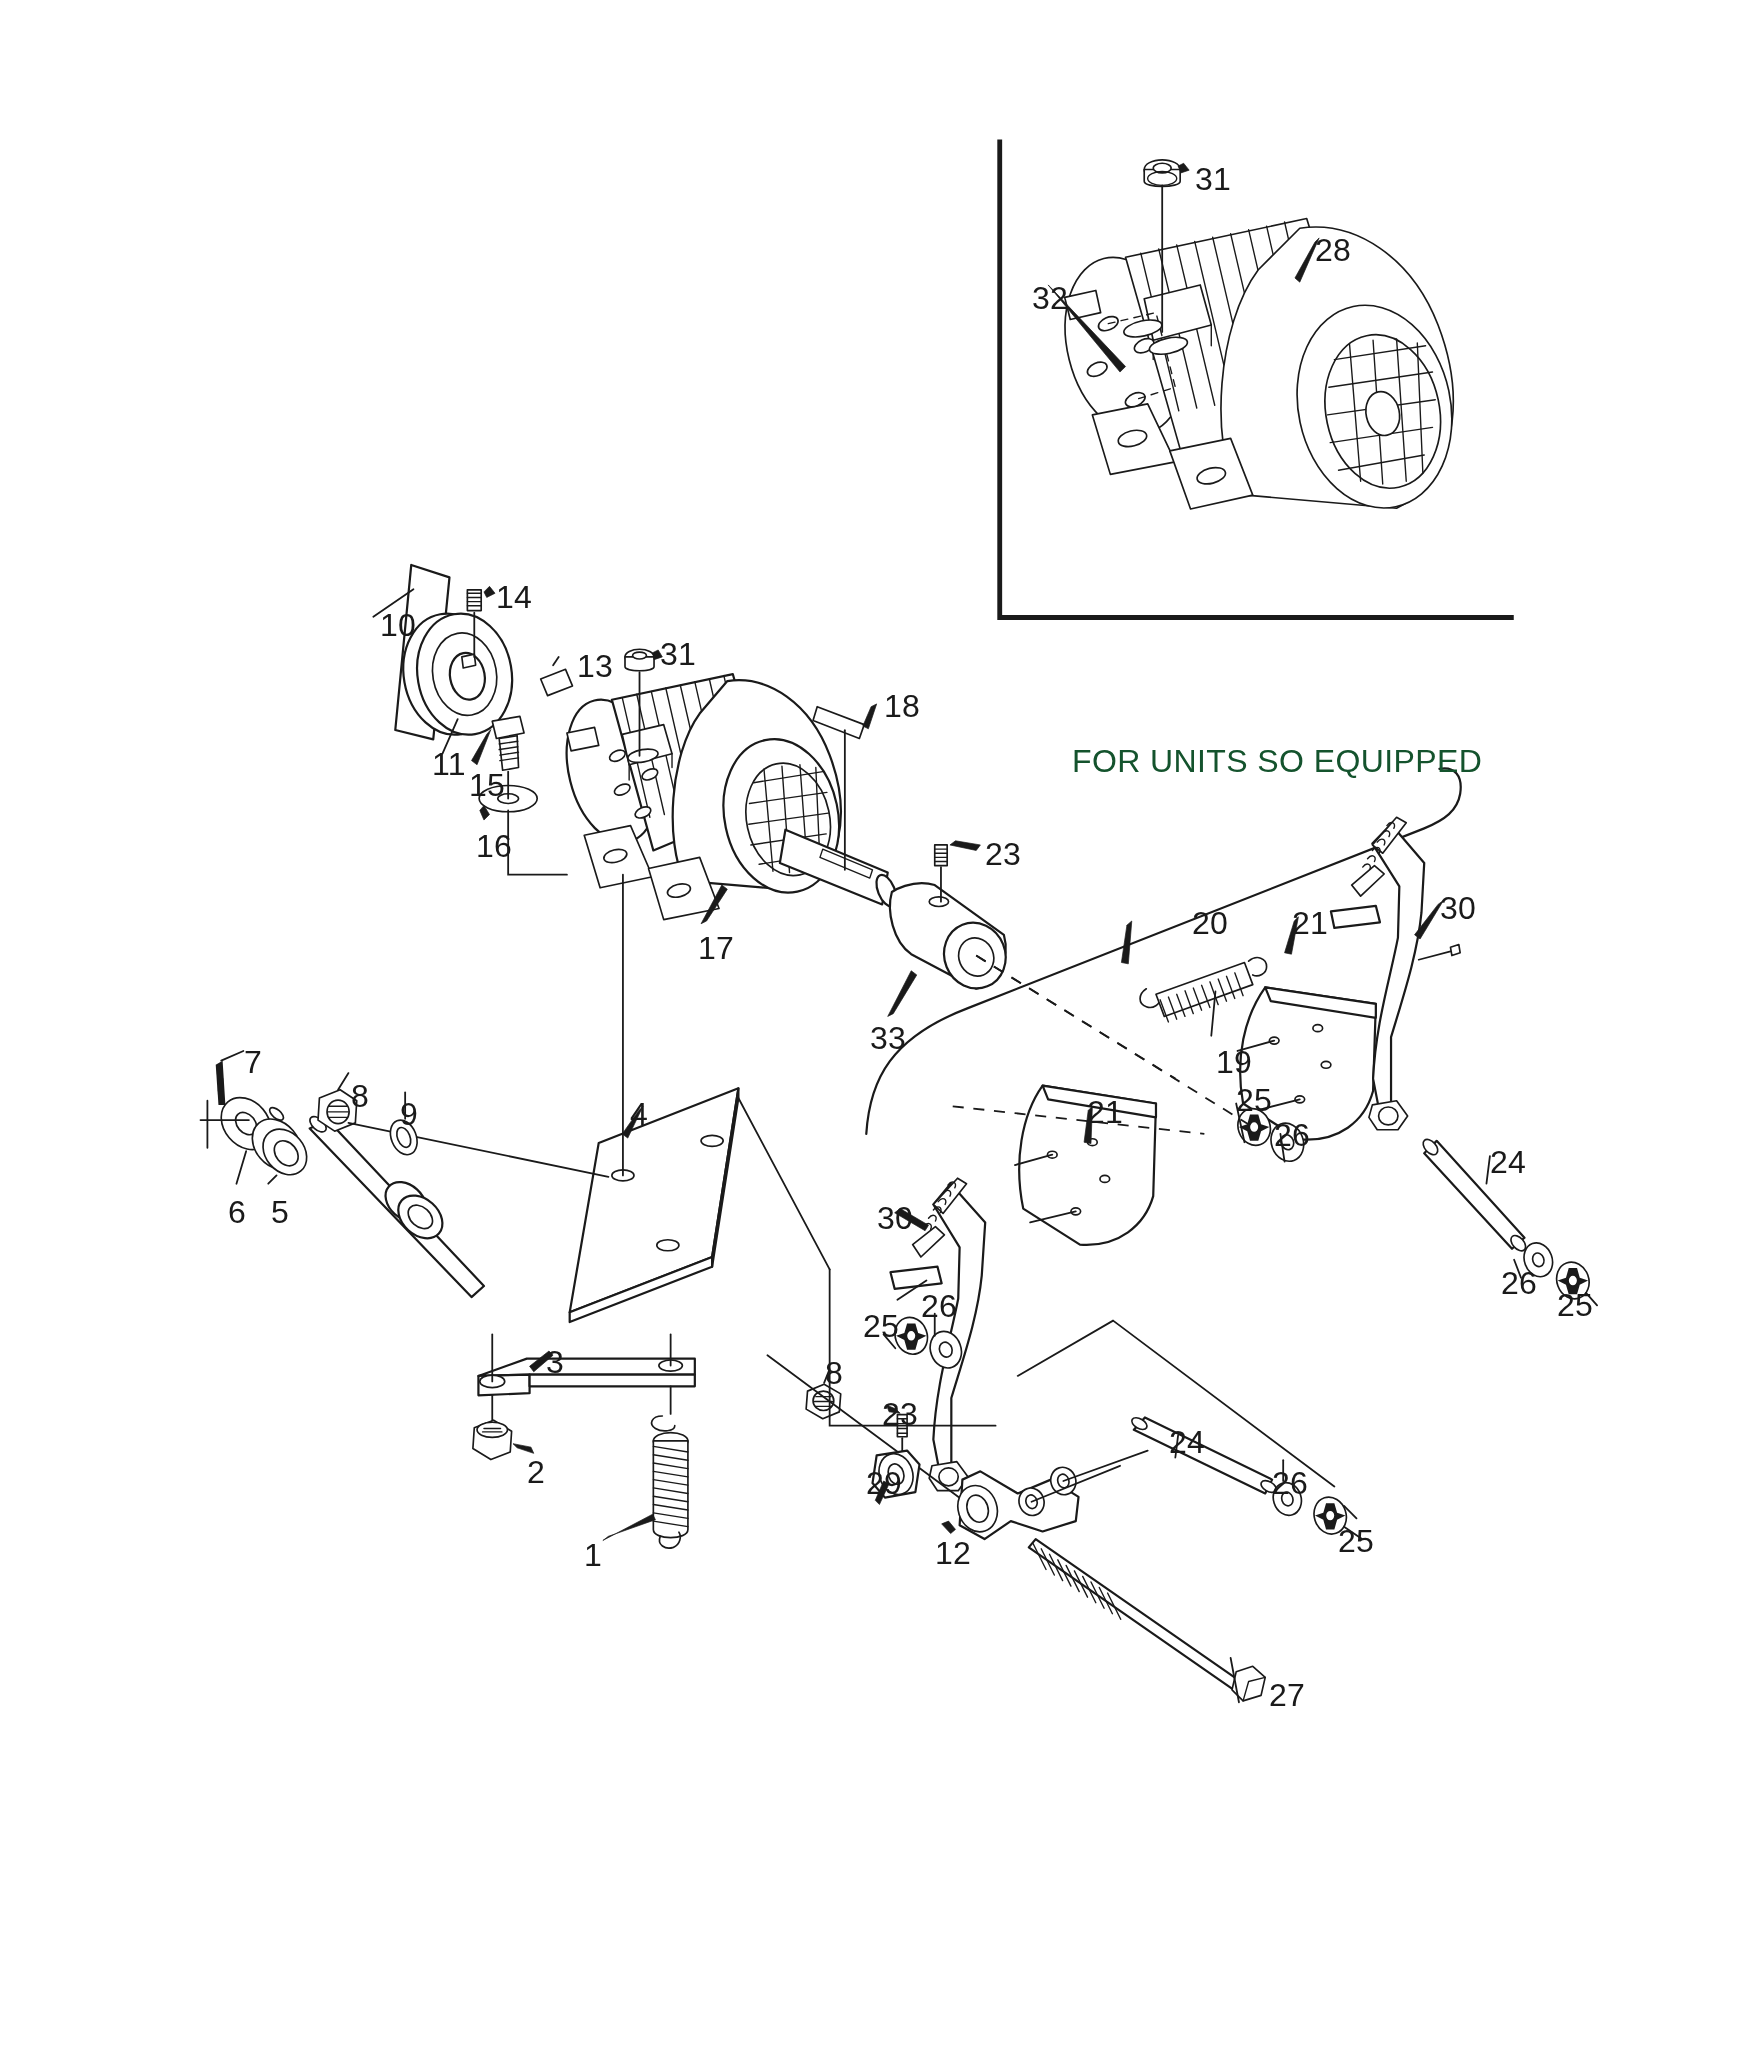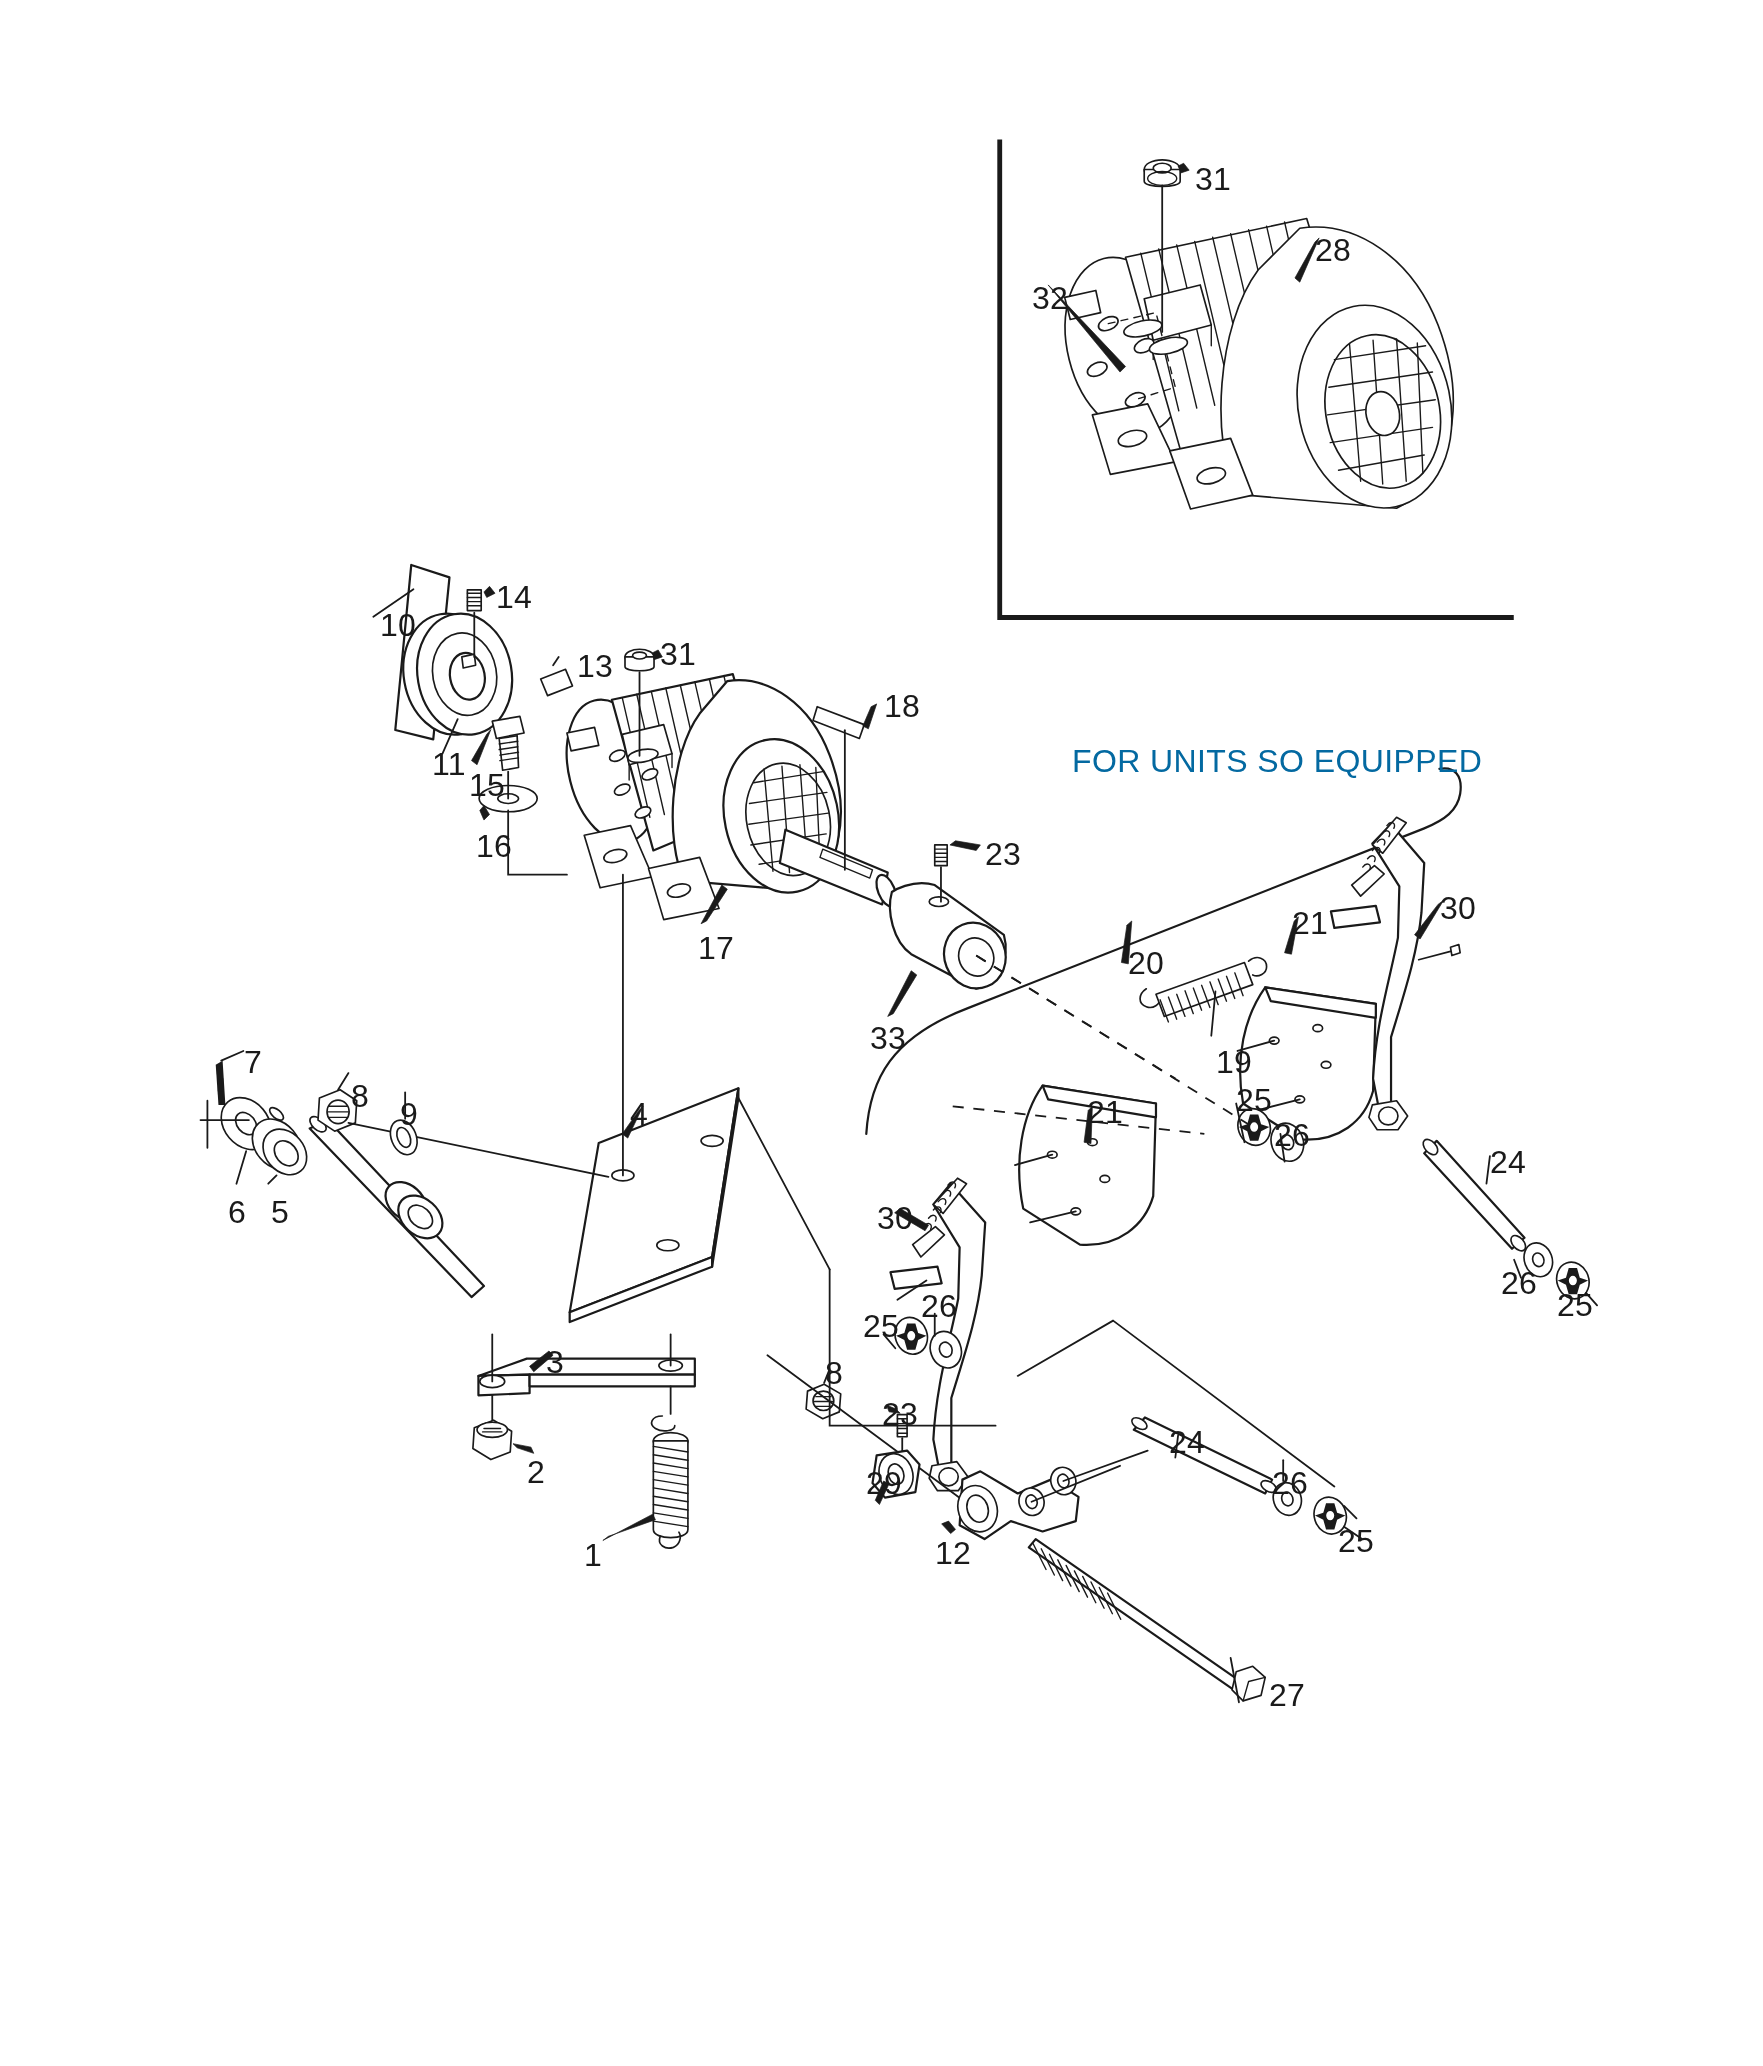--- a/index.html
+++ b/index.html
@@ -41,21 +41,21 @@
     font-size: 32px;
     color: #1a1a1a;
     white-space: nowrap;
     line-height: 1;
     letter-spacing: 0.3px;
   }
   .inset-caption {
     position: absolute;
     font-family: "Liberation Sans", sans-serif;
     font-size: 32px;
-    color: #0369a1;
+    color: #14532d;
     white-space: nowrap;
     letter-spacing: 0.4px;
     text-align: right;
   }
 </style>
 </head>
 <body>
 
 <div id="page">
 
@@ -611,21 +611,21 @@
   <div class="callout-text" style="left:380px;  top:609px;">10</div>
   <div class="callout-text" style="left:432px;  top:748px;">11</div>
   <div class="callout-text" style="left:935px; top:1537px;">12</div>
   <div class="callout-text" style="left:557px;  top:650px;margin-left:20px;">13</div>
   <div class="callout-text" style="left:496px;  top:581px;">14</div>
   <div class="callout-text" style="left:469px;  top:769px;">15</div>
   <div class="callout-text" style="left:476px;  top:830px;">16</div>
   <div class="callout-text" style="left:698px; top:932px;">17</div>
   <div class="callout-text" style="left:884px; top:690px;">18</div>
   <div class="callout-text" style="left:1216px; top:1046px;text-align:center;">19</div>
-  <div class="callout-text" style="left:1128px; top:907px;margin-top:40px;">20</div>
+  <div class="callout-text" style="left:1192px; top:907px;">20</div>
   <div class="callout-text" style="left:1087px; top:1096px;">21</div>
   <div class="callout-text" style="left:1292px; top:907px;">21</div>
   <div class="callout-text" style="left:870px; top:1022px;">33</div>
   <div class="callout-text" style="left:985px; top:838px;">23</div>
   <div class="callout-text" style="left:882px; top:1398px;">23</div>
   <div class="callout-text" style="left:1490px; top:1146px;">24</div>
   <div class="callout-text" style="left:1169px; top:1426px;">24</div>
   <div class="callout-text" style="left:1236px; top:1084px;">25</div>
   <div class="callout-text" style="left:1557px; top:1289px;">25</div>
   <div class="callout-text" style="left:863px; top:1310px;">25</div>

